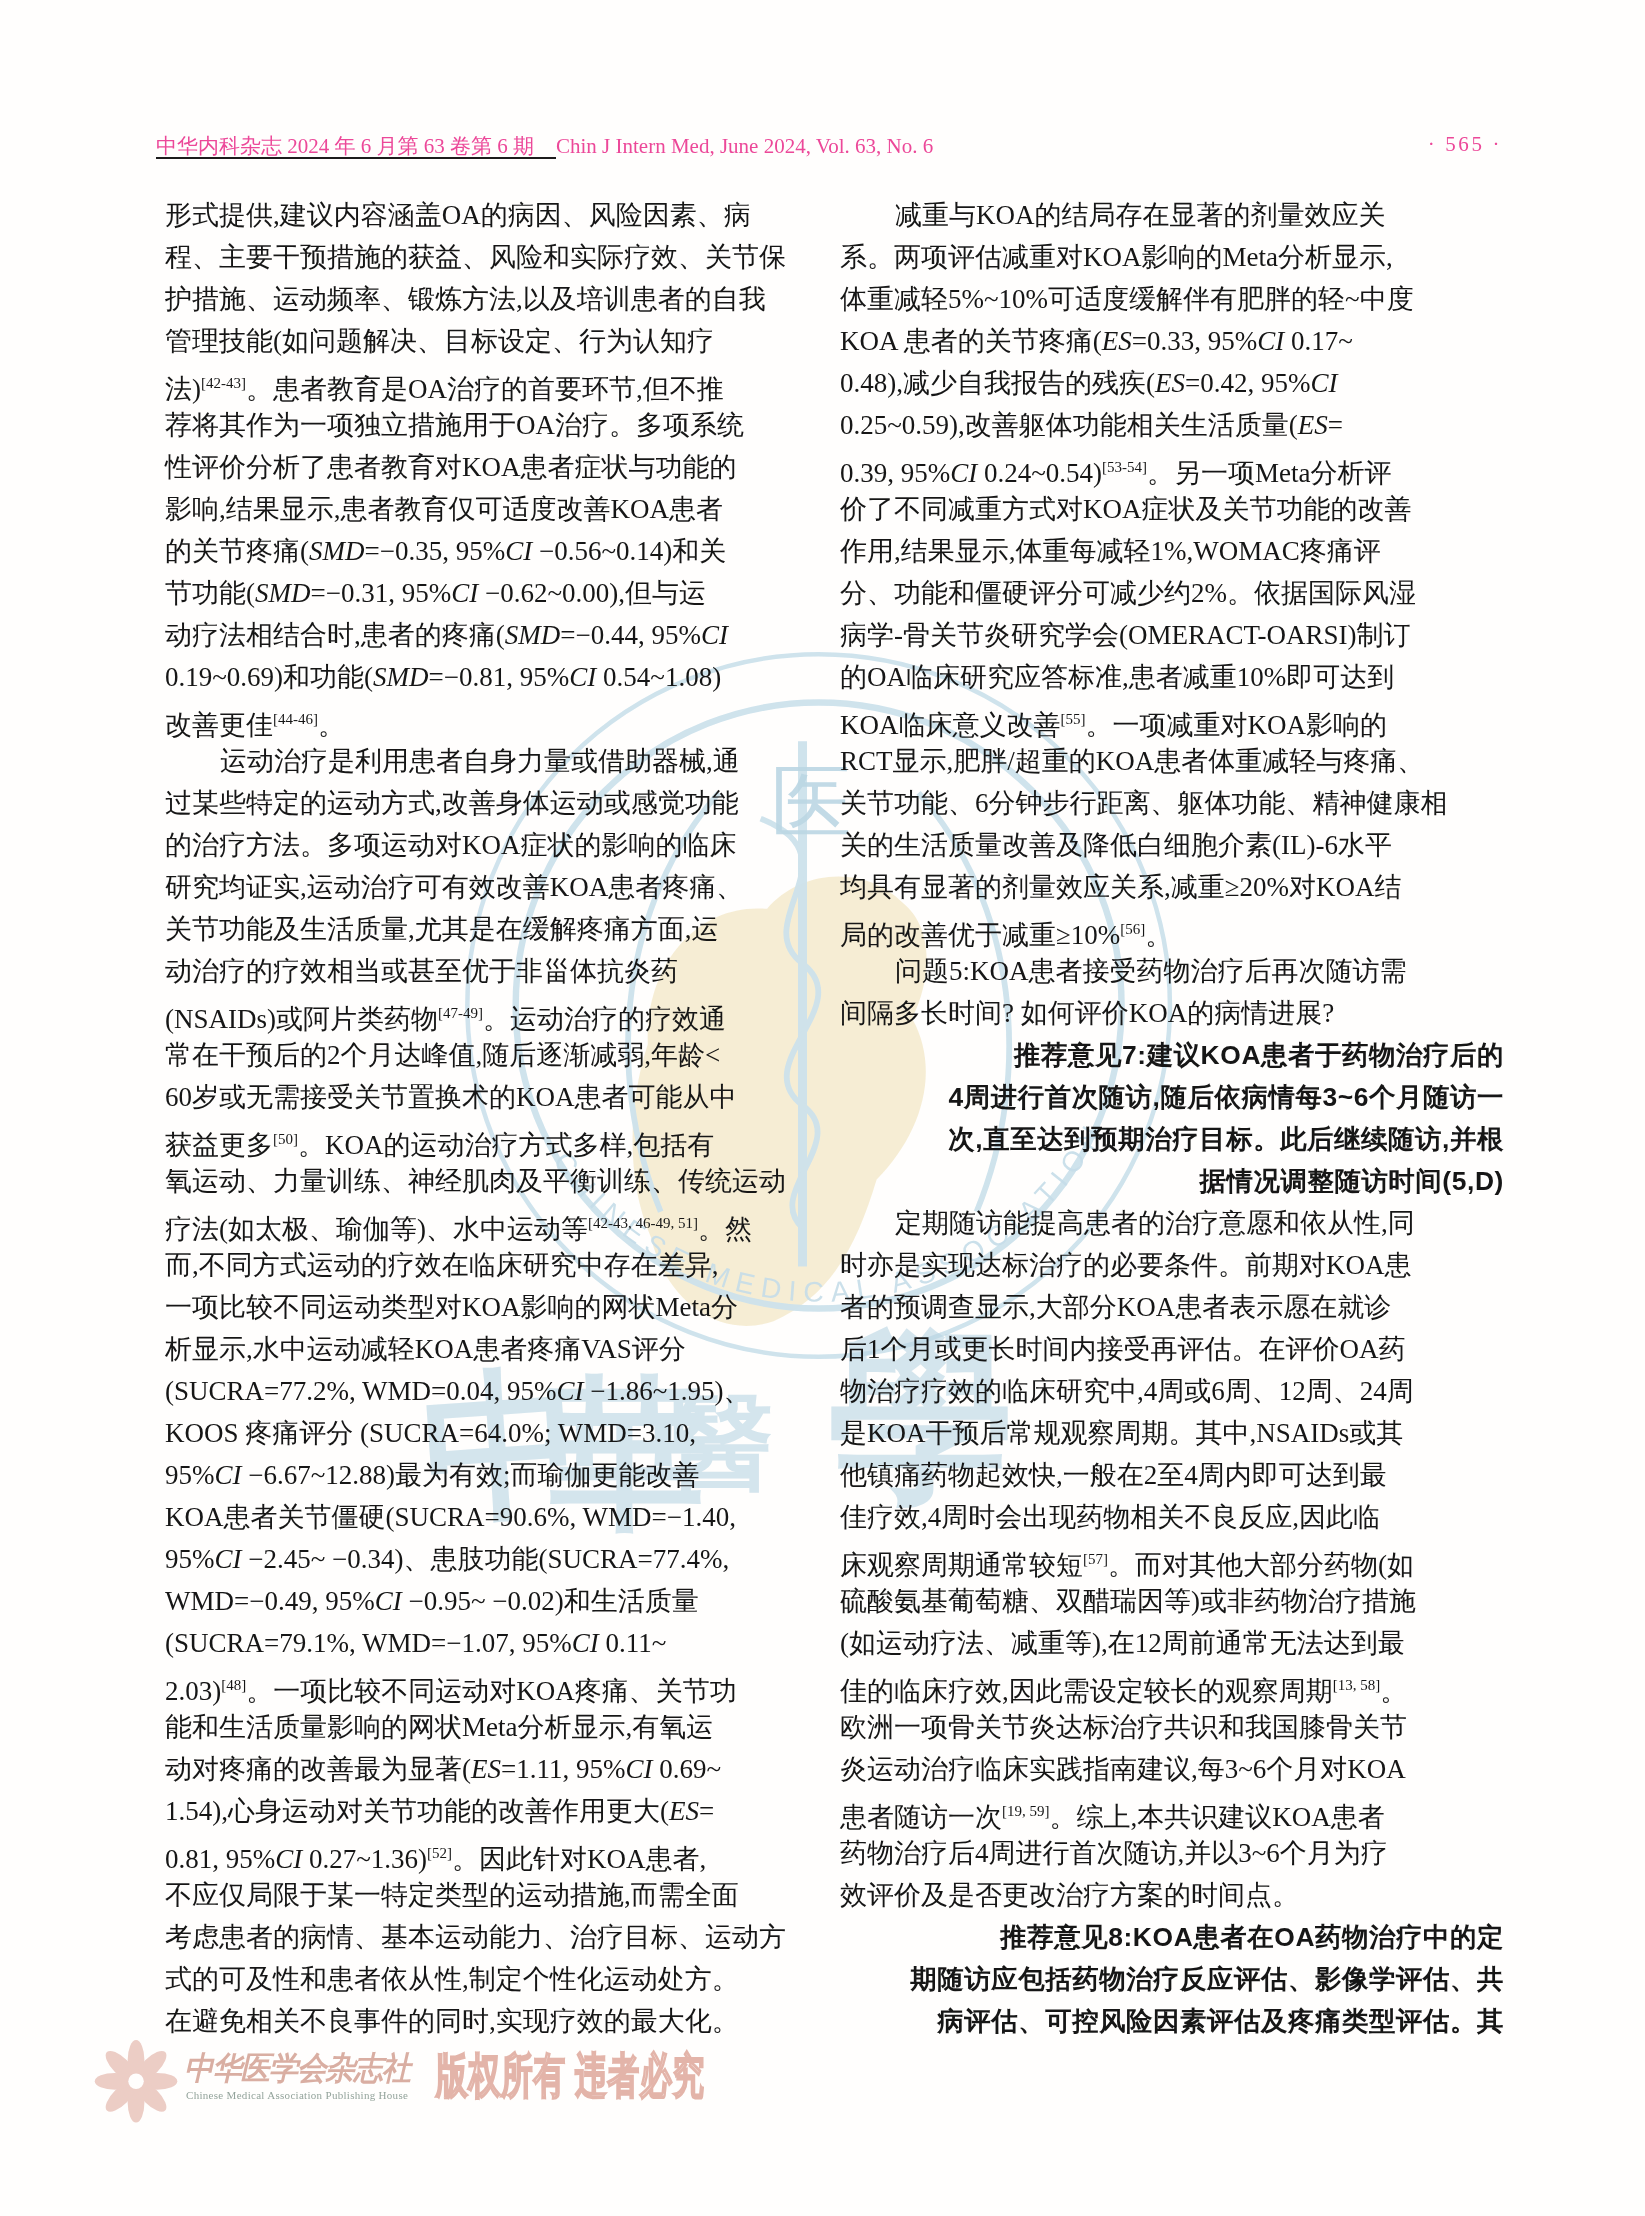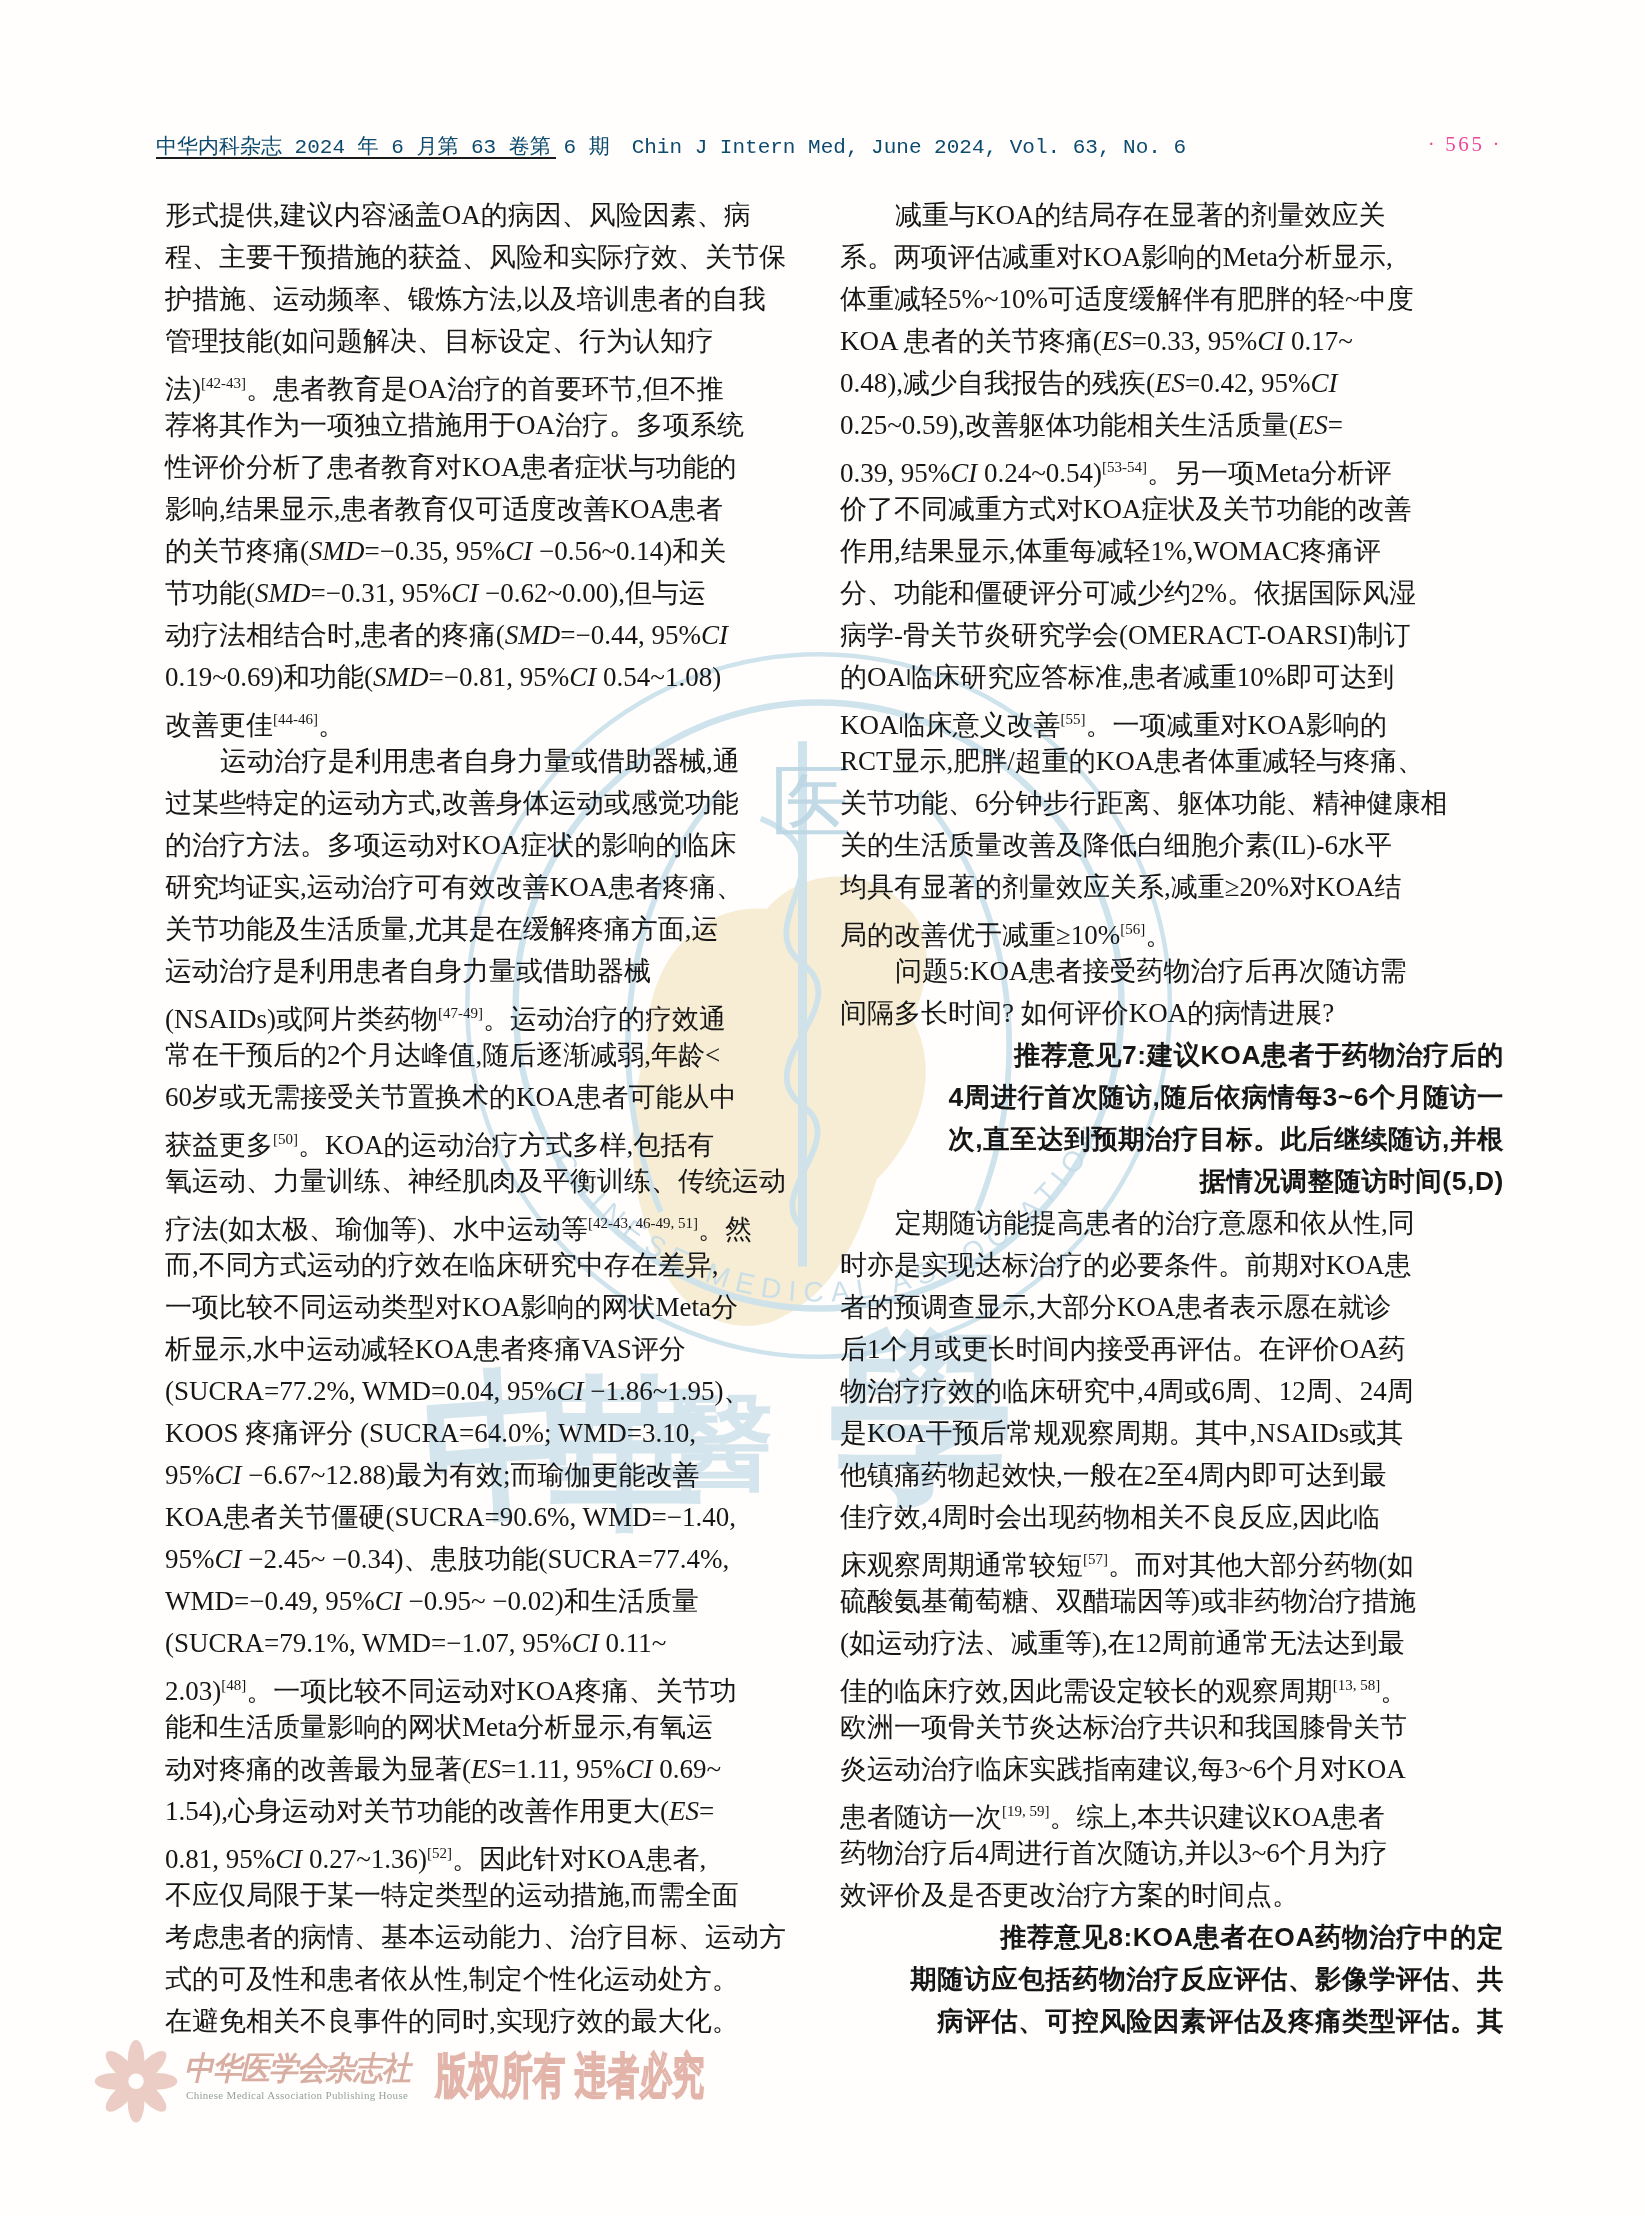--- a/index.html
+++ b/index.html
@@ -1,20 +1,20 @@
 <!DOCTYPE html>
 <html style="font-size:10.3px"><head>
 <meta charset="utf-8">
 <style>
   html,body{margin:0;padding:0;background:#ffffff;}
   .page{position:relative;width:1645px;height:2216px;background:#fffefd;overflow:hidden;
         font-family:"Liberation Serif","DejaVu Serif",serif;color:#1b1b1b;}
   .wm{position:absolute;left:0;top:0;z-index:1;}
   .layer{position:absolute;left:0;top:0;width:100%;height:100%;z-index:2;}
-  .hdr-left{position:absolute;left:156px;top:132px;font-size:21px;white-space:nowrap;color:#0c4a6e;font-family:Liberation Mono, monospace;}
+  .hdr-left{position:absolute;left:156px;top:132px;font-size:21px;white-space:nowrap;color:#ec4899;}
   .hdr-en{margin-left:22px;}
   .page-num{position:absolute;right:143px;top:132px;font-size:21px;color:#ec4899;letter-spacing:2.6px;}
   .hdr-rule{position:absolute;left:156px;top:157px;width:400px;height:1.9px;background:#1c1c1c;}
   .col{position:absolute;top:194px;width:664px;}
   .line{height:42px;line-height:42px;font-size:27px;white-space:nowrap;color:#161616;}
   .line.indent{padding-left:55px;}
   .line.bold{font-family:"Liberation Sans","DejaVu Sans",sans-serif;font-weight:bold;font-size:26.4px;letter-spacing:0.6px;text-align:right;}
   .line sup{font-size:15px;vertical-align:super;letter-spacing:0;}
   .line i{font-style:italic;}
   
@@ -97,21 +97,21 @@
         <div class="line">的关节疼痛(<i>SMD</i>=−0.35, 95%<i>CI</i> −0.56~0.14)和关</div>
         <div class="line">节功能(<i>SMD</i>=−0.31, 95%<i>CI</i> −0.62~0.00),但与运</div>
         <div class="line">动疗法相结合时,患者的疼痛(<i>SMD</i>=−0.44, 95%<i>CI</i></div>
         <div class="line">0.19~0.69)和功能(<i>SMD</i>=−0.81, 95%<i>CI</i> 0.54~1.08)</div>
         <div class="line">改善更佳<sup>[44-46]</sup>。</div>
         <div class="line indent">运动治疗是利用患者自身力量或借助器械,通</div>
         <div class="line">过某些特定的运动方式,改善身体运动或感觉功能</div>
         <div class="line">的治疗方法。多项运动对KOA症状的影响的临床</div>
         <div class="line">研究均证实,运动治疗可有效改善KOA患者疼痛、</div>
         <div class="line">关节功能及生活质量,尤其是在缓解疼痛方面,运</div>
-        <div class="line">运动治疗是利用患者自身力量或借助器械</div>
+        <div class="line">动治疗的疗效相当或甚至优于非甾体抗炎药</div>
         <div class="line">(NSAIDs)或阿片类药物<sup>[47-49]</sup>。运动治疗的疗效通</div>
         <div class="line">常在干预后的2个月达峰值,随后逐渐减弱,年龄&lt;</div>
         <div class="line">60岁或无需接受关节置换术的KOA患者可能从中</div>
         <div class="line">获益更多<sup>[50]</sup>。KOA的运动治疗方式多样,包括有</div>
         <div class="line">氧运动、力量训练、神经肌肉及平衡训练、传统运动</div>
         <div class="line">疗法(如太极、瑜伽等)、水中运动等<sup>[42-43, 46-49, 51]</sup>。然</div>
         <div class="line">而,不同方式运动的疗效在临床研究中存在差异,</div>
         <div class="line">一项比较不同运动类型对KOA影响的网状Meta分</div>
         <div class="line">析显示,水中运动减轻KOA患者疼痛VAS评分</div>
         <div class="line">(SUCRA=77.2%, WMD=0.04, 95%<i>CI</i> −1.86~1.95)、</div>

